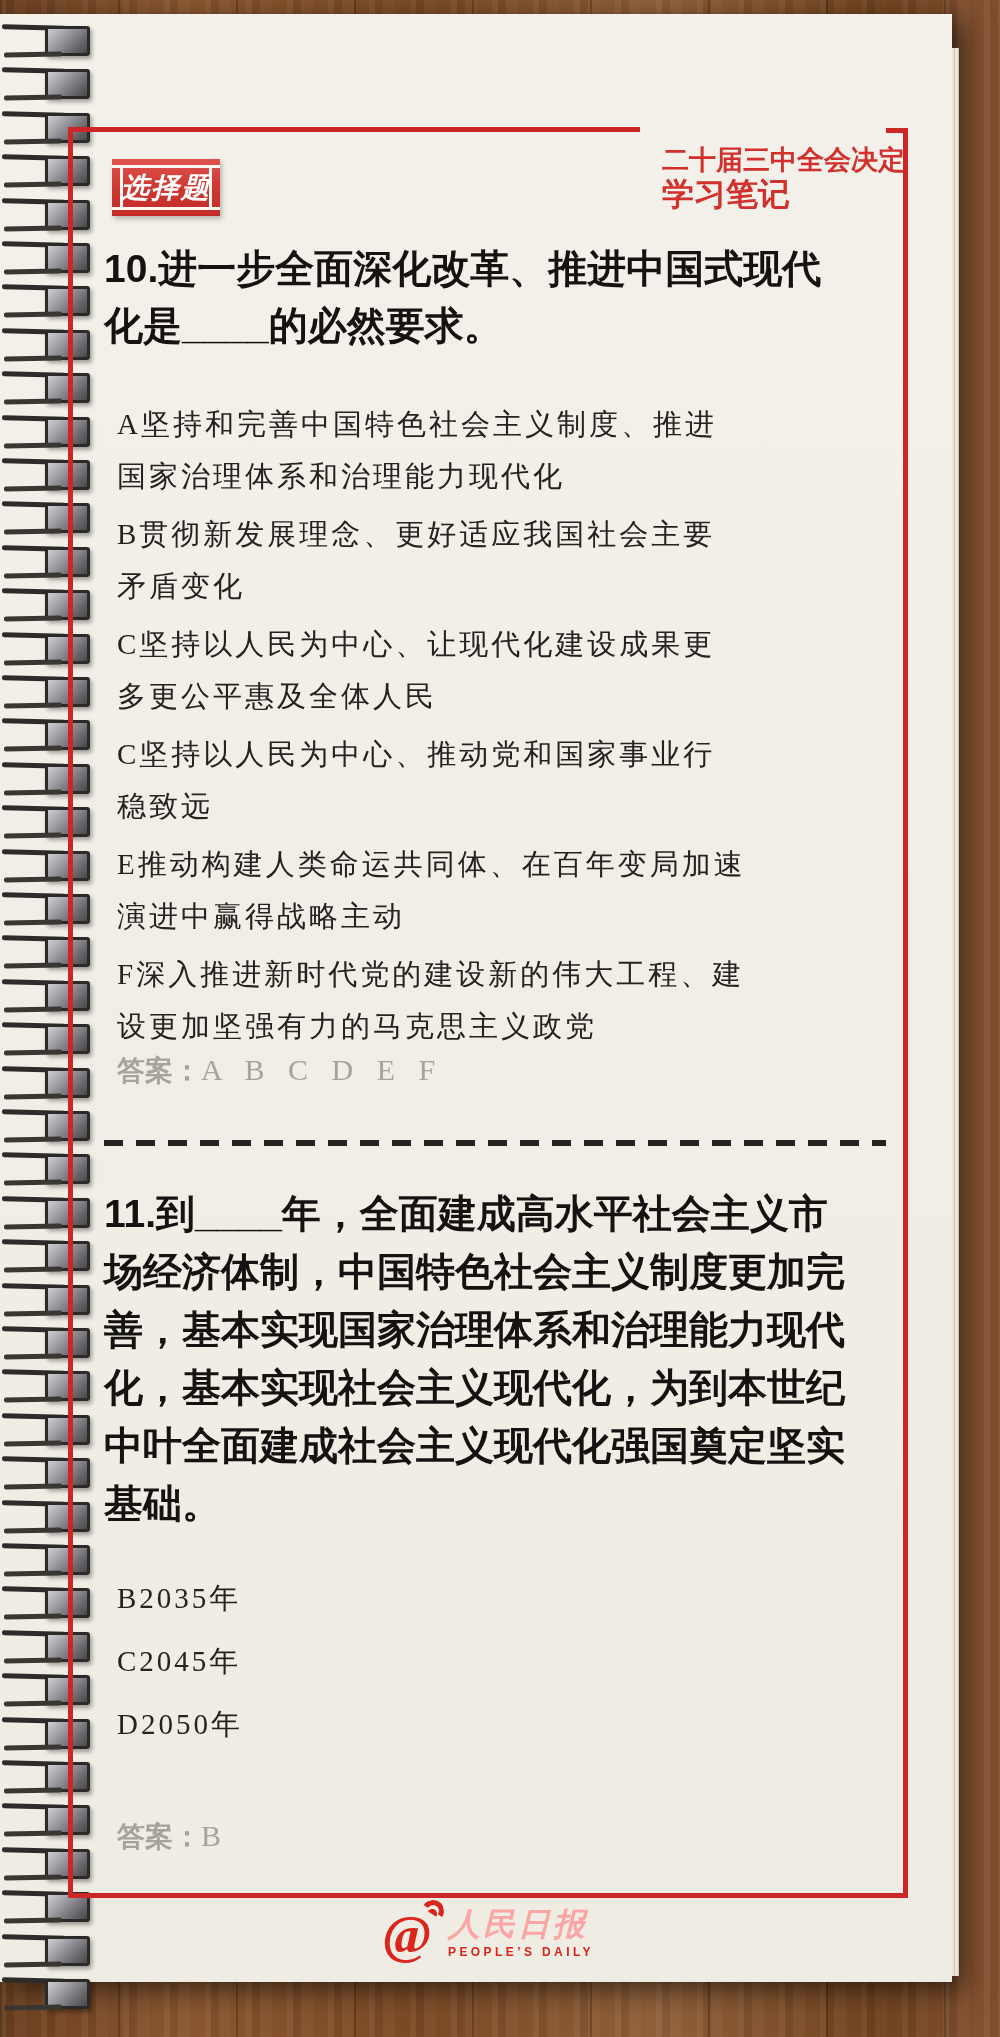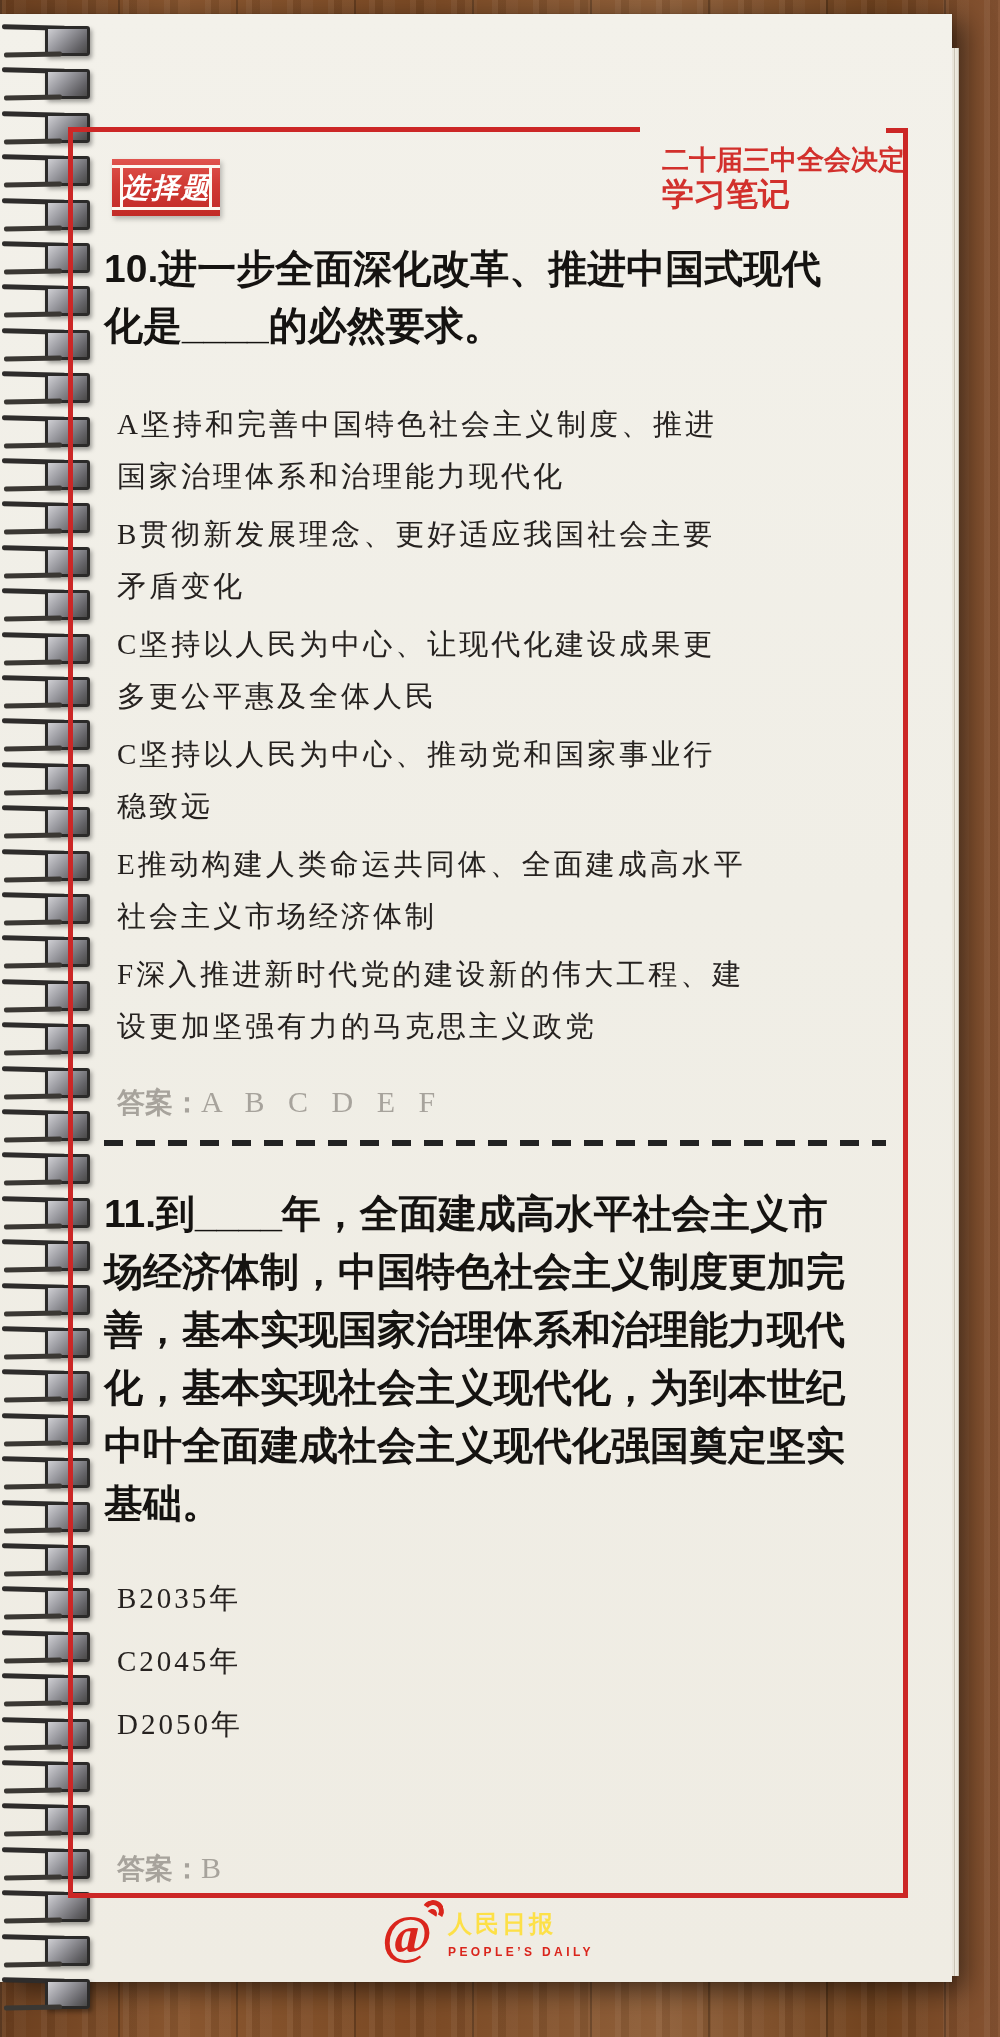--- a/index.html
+++ b/index.html
@@ -84,21 +84,21 @@
   #q10-options{ top:398px; }
   #q11-options{ top:1572px; }
   .options p{
     font-family:"Liberation Serif", serif;
     color:#262220; font-size:29px; line-height:52px; letter-spacing:3px;
     word-break:break-all; margin:0 0 6px 0;
   }
   #q11-options p{ margin:0 0 11px 0; }
 
   
-  .answer{ position:absolute; left:117px; color:#a7a39c; font-size:28px; font-weight:700;margin-top:32px; }
+  .answer{ position:absolute; left:117px; color:#a7a39c; font-size:28px; font-weight:700; }
   #q10-answer{ top:1052px; }
   #q11-answer{ top:1818px; }
   .answer .val{ font-family:"Liberation Serif", serif; font-size:30px; letter-spacing:8px; font-weight:400; }
 
   
   .divider{
     position:absolute; left:104px; top:1140px; width:782px; height:6px;
     background:repeating-linear-gradient(90deg,#222 0 19px, rgba(0,0,0,0) 19px 32px);
   }
 
@@ -111,21 +111,21 @@
   .at-mark .at{
     position:absolute; left:0; bottom:0;
     font-family:"Liberation Serif", serif; font-weight:700;
     color:#da251c; font-size:54px; line-height:54px;
   }
   .at-mark .wave{ position:absolute; border:5px solid #da251c; border-radius:50%;
     border-left-color:transparent; border-bottom-color:transparent; transform:rotate(-12deg); }
   .at-mark .wave.w1{ right:-4px; top:-2px; width:22px; height:22px; }
   .at-mark .wave.w2{ right:3px;  top:7px;  width:10px; height:10px; }
   .logo-text{ display:flex; flex-direction:column; align-items:flex-start; }
-  .logo-cn{ color:#fde047; font-size:24px; font-weight:700; letter-spacing:3px; line-height:38px; }
+  .logo-cn{ color:#fca5a5; font-size:32px; font-weight:700; letter-spacing:3px; line-height:38px;font-style:italic; }
   .logo-en{ color:#da251c; font-size:12px; font-weight:700; letter-spacing:3.4px; margin-top:2px; }
 </style>
 </head>
 <body>
 
 <div class="wood"></div>
 
 <div class="paper">
   <div class="paper-edge"></div>
 </div>
@@ -382,21 +382,21 @@
   <span class="label">选择题</span>
 </div>
 
 <div class="q-heading" id="q10-heading">10.进一步全面深化改革、推进中国式现代化是____的必然要求。</div>
 
 <div class="options" id="q10-options">
   <p>A坚持和完善中国特色社会主义制度、推进国家治理体系和治理能力现代化</p>
   <p>B贯彻新发展理念、更好适应我国社会主要矛盾变化</p>
   <p>C坚持以人民为中心、让现代化建设成果更多更公平惠及全体人民</p>
   <p>C坚持以人民为中心、推动党和国家事业行稳致远</p>
-  <p>E推动构建人类命运共同体、全面建成高水平社会主义市场经济体制</p>
+  <p>E推动构建人类命运共同体、在百年变局加速演进中赢得战略主动</p>
   <p>F深入推进新时代党的建设新的伟大工程、建设更加坚强有力的马克思主义政党</p>
 </div>
 
 <div class="answer" id="q10-answer">
   <span>答案：</span><span class="val">A B C D E F</span>
 </div>
 
 <div class="divider"></div>
 
 <div class="q-heading" id="q11-heading">11.到____年，全面建成高水平社会主义市场经济体制，中国特色社会主义制度更加完善，基本实现国家治理体系和治理能力现代化，基本实现社会主义现代化，为到本世纪中叶全面建成社会主义现代化强国奠定坚实基础。</div>

